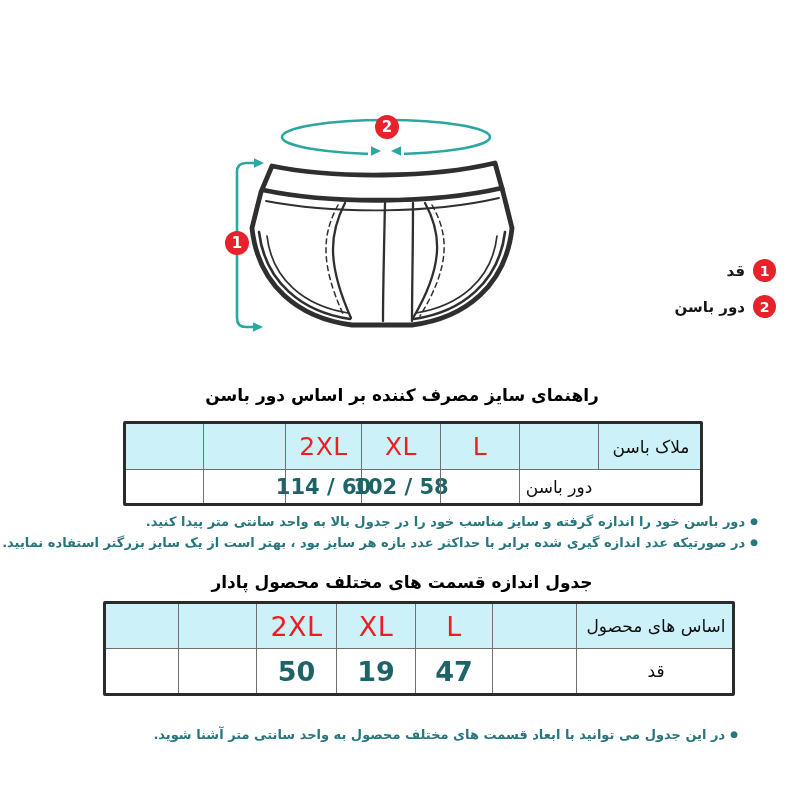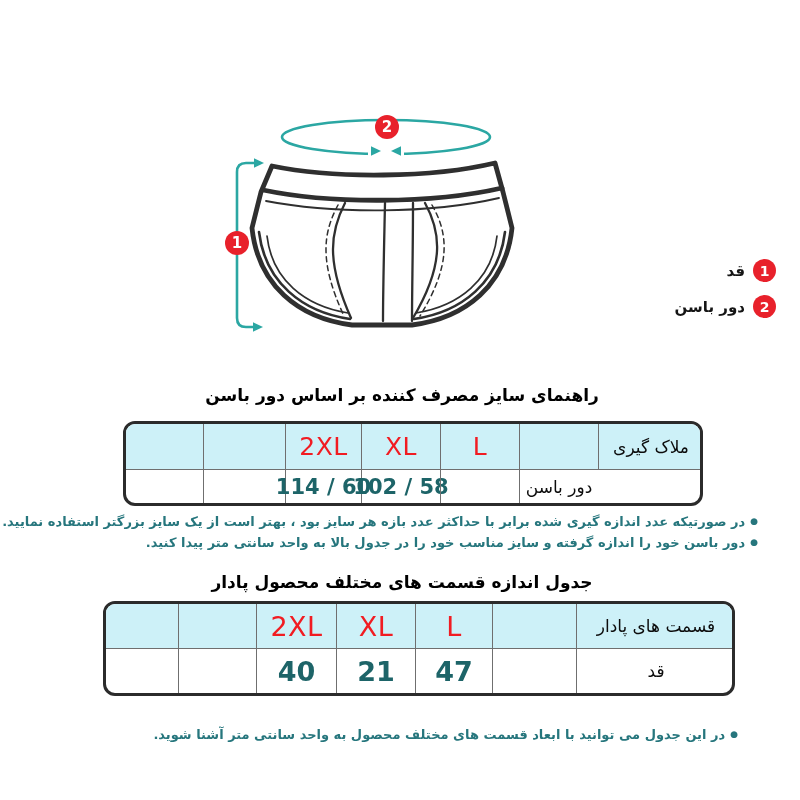--- a/index.html
+++ b/index.html
@@ -15,21 +15,21 @@
   .badge { width:23px; height:23px; border-radius:50%; background:#e8212b; color:#fff;
            display:flex; align-items:center; justify-content:center; font-size:14px; font-weight:bold; }
   .legend-label { font-size:15px; font-weight:700; color:#151515; direction:rtl; }
   
   .section-title { position:absolute; left:0; width:804px; text-align:center; direction:rtl;
                    font-size:17px; font-weight:700; color:#000; }
   .title-1 { top:385px; }
   .title-2 { top:572px; }
   
   .size-table { position:absolute; display:grid; background:#fff;
-                border:3px solid #2b2b2b; border-radius:12px; overflow:hidden; }
+                border:3px solid #2b2b2b; border-radius:2px; overflow:hidden; }
   .table-1 { left:123px; top:421px; width:580px; grid-template-columns:77px 82px 76px 79px 79px 79px 105px; grid-template-rows:46px 33px; }
   .table-2 { left:103px; top:601px; width:632px; grid-template-columns:72px 78px 80px 79px 77px 84px 159px; grid-template-rows:45px 44px; }
   .cell { display:flex; align-items:center; justify-content:center; border-left:1px solid #6f6f6f; }
   .cell.c0 { border-left:none; }
   .hcell { background:#cdf1f8; border-bottom:1px solid #6f6f6f; }
   .size-red { color:#f11c22; font-size:25px; letter-spacing:0.5px; }
   .table-2 .size-red { font-size:27px; }
   .fa-label { font-size:17px; color:#0c0c0c; direction:rtl; white-space:nowrap; }
   .val-teal { color:#1d6468; font-size:21px; font-weight:600; direction:ltr; white-space:nowrap; }
   .table-2 .val-teal { font-size:27px; }
@@ -102,54 +102,54 @@
 
   <div class="section-title title-1">راهنمای سایز مصرف کننده بر اساس دور باسن</div>
 
   <div class="size-table table-1">
     <div class="cell hcell c0"></div>
     <div class="cell hcell"></div>
     <div class="cell hcell size-red">2XL</div>
     <div class="cell hcell size-red">XL</div>
     <div class="cell hcell size-red">L</div>
     <div class="cell hcell"></div>
-    <div class="cell hcell fa-label">ملاک گیری</div>
+    <div class="cell hcell fa-label">ملاک باسن</div>
 
     <div class="cell c0"></div>
     <div class="cell"></div>
     <div class="cell val-teal">114 / 60</div>
     <div class="cell val-teal">102 / 58</div>
     <div class="cell"></div>
     <div class="cell fa-label">دور باسن</div>
   </div>
 
   <div class="notes notes-1">
     <div class="note-line">
-      <span class="bullet">●</span><span>در صورتیکه عدد اندازه گیری شده برابر با حداکثر عدد بازه هر سایز بود ، بهتر است از یک سایز بزرگتر استفاده نمایید.</span>
+      <span class="bullet">●</span><span>دور باسن خود را اندازه گرفته و سایز مناسب خود را در جدول بالا به واحد سانتی متر پیدا کنید.</span>
     </div>
     <div class="note-line">
-      <span class="bullet">●</span><span>دور باسن خود را اندازه گرفته و سایز مناسب خود را در جدول بالا به واحد سانتی متر پیدا کنید.</span>
+      <span class="bullet">●</span><span>در صورتیکه عدد اندازه گیری شده برابر با حداکثر عدد بازه هر سایز بود ، بهتر است از یک سایز بزرگتر استفاده نمایید.</span>
     </div>
   </div>
 
   <div class="section-title title-2">جدول اندازه قسمت های مختلف محصول پادار</div>
 
   <div class="size-table table-2">
     <div class="cell hcell c0"></div>
     <div class="cell hcell"></div>
     <div class="cell hcell size-red">2XL</div>
     <div class="cell hcell size-red">XL</div>
     <div class="cell hcell size-red">L</div>
     <div class="cell hcell"></div>
-    <div class="cell hcell fa-label">قسمت های پادار</div>
+    <div class="cell hcell fa-label">اساس های محصول</div>
 
     <div class="cell c0"></div>
     <div class="cell"></div>
-    <div class="cell val-teal">40</div>
-    <div class="cell val-teal">21</div>
+    <div class="cell val-teal">50</div>
+    <div class="cell val-teal">19</div>
     <div class="cell val-teal">47</div>
     <div class="cell"></div>
     <div class="cell fa-label">قد</div>
   </div>
 
   <div class="notes notes-2">
     <div class="note-line">
       <span class="bullet">●</span><span>در این جدول می توانید با ابعاد قسمت های مختلف محصول به واحد سانتی متر آشنا شوید.</span>
     </div>
   </div>

